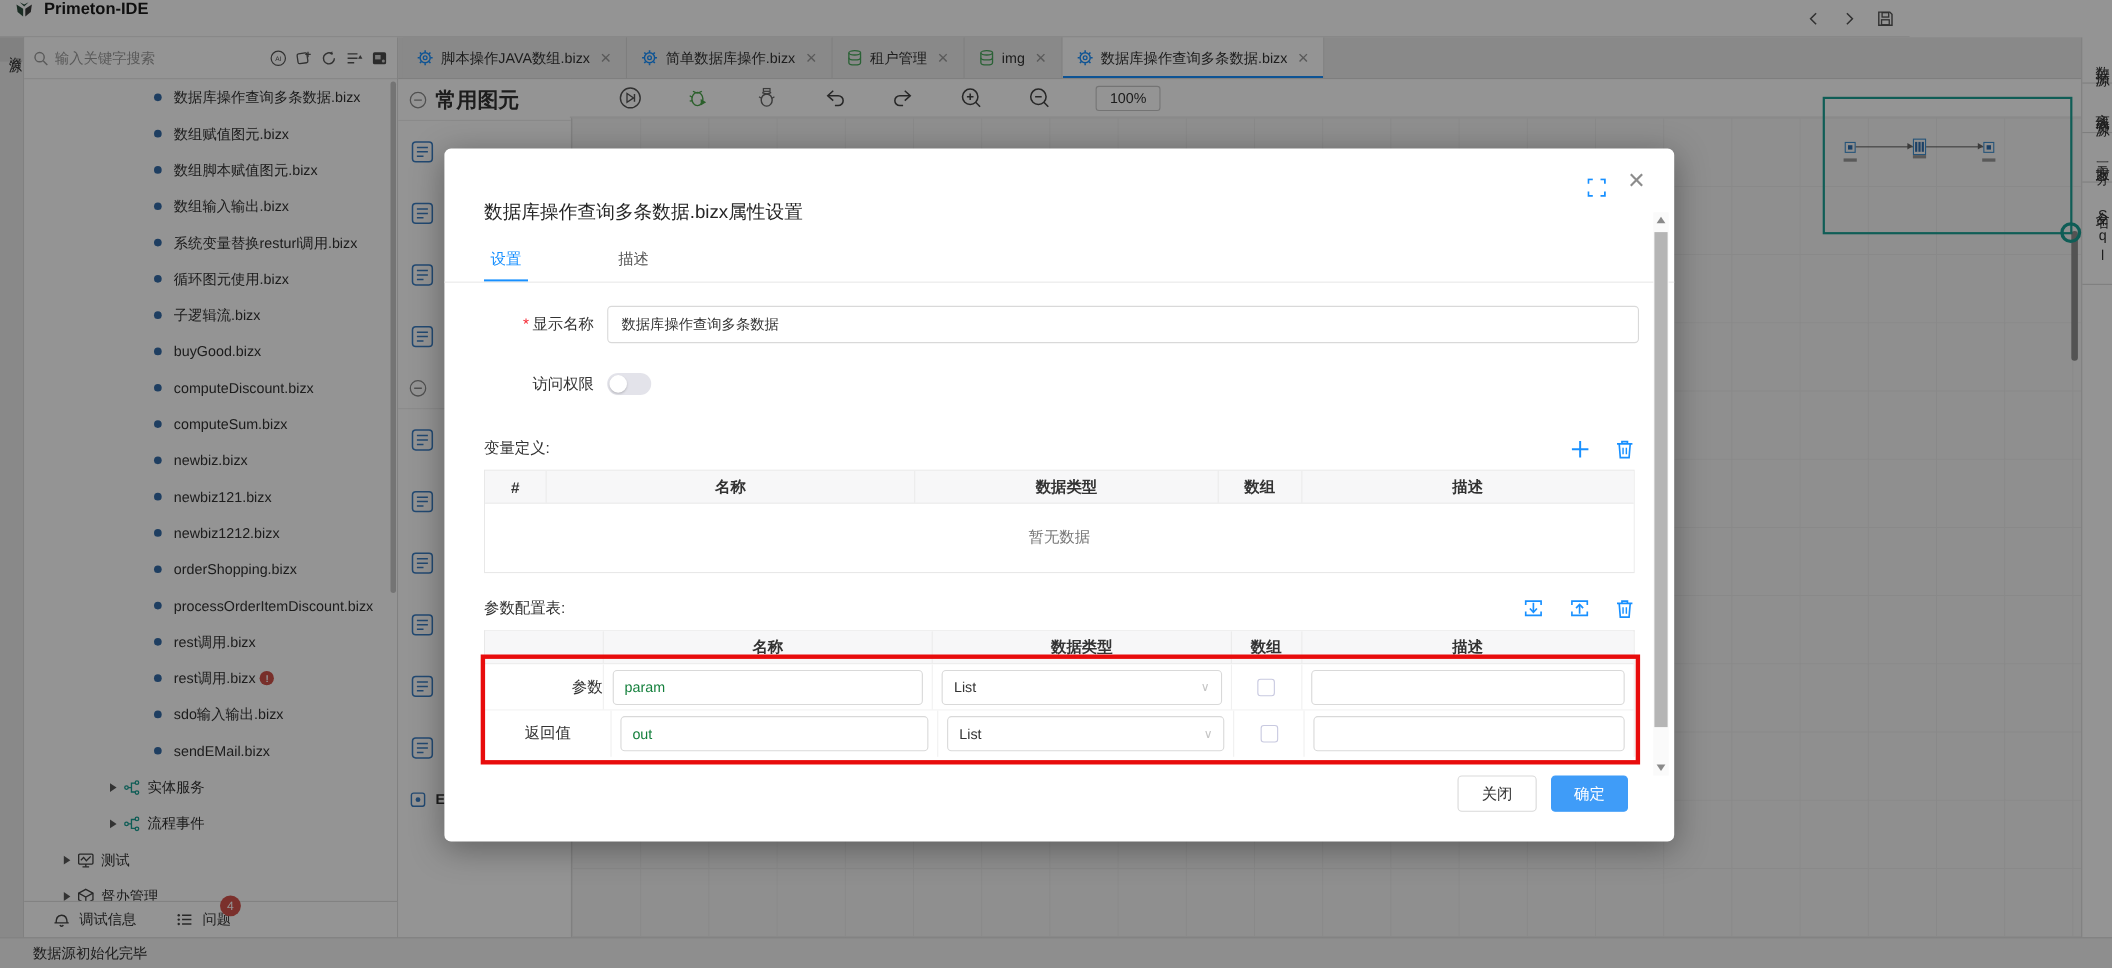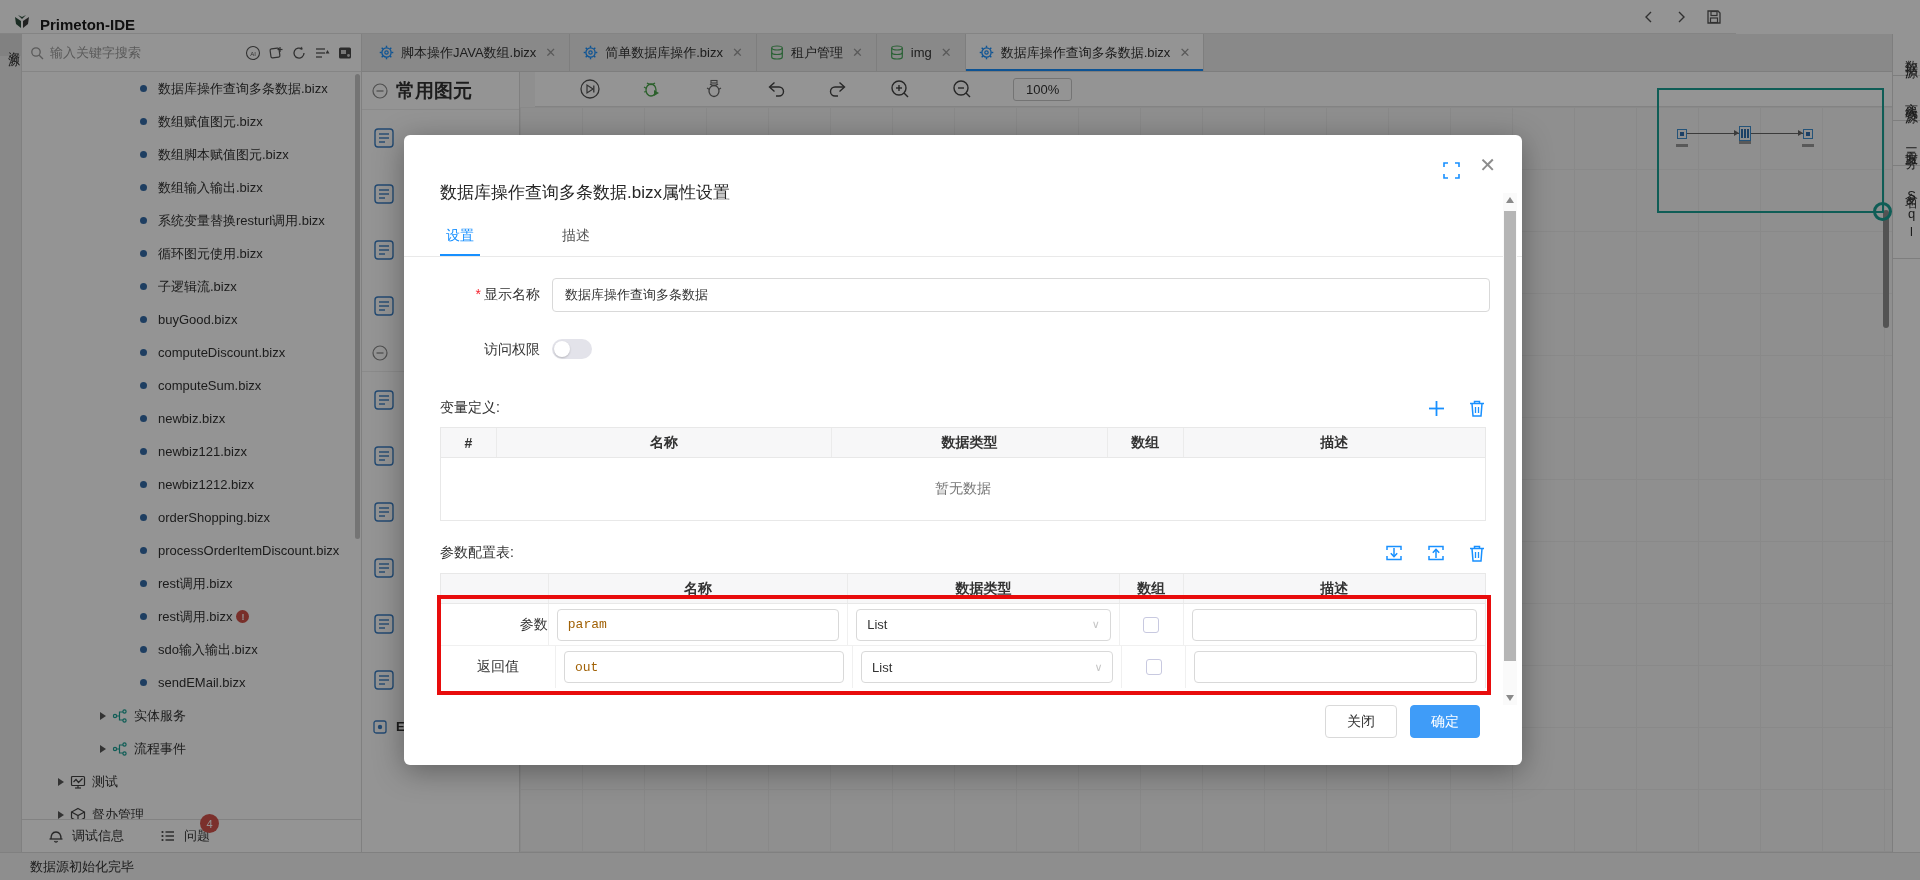--- a/index.html
+++ b/index.html
@@ -4,21 +4,21 @@
 <style>
   * { box-sizing: border-box; margin: 0; padding: 0; }
   html,body { width:1920px; height:880px; overflow:hidden; background:#fff;
     font-family:"Liberation Sans","DejaVu Sans",sans-serif; }
 
   
   .app { position:absolute; inset:0; background:#fff; }
 
   
   .titlebar { position:absolute; left:0; top:0; width:1736px; height:34px; background:#fff;
-    border-bottom:1px solid #e3e3e3; display:flex; align-items:flex-end; padding-left:12px; }
+    border-bottom:1px solid #e3e3e3; display:flex; align-items:flex-start; padding-left:12px; }
   .titlebar .app-title { font-size:15px; color:#1a1a1a; font-weight:700; margin-left:8px; }
   .titlebar-right { position:absolute; right:14px; top:0; height:34px; display:flex; align-items:center; gap:18px; }
 
   
   .left-rail { position:absolute; left:0; top:34px; width:22px; bottom:28px; background:#ececec; border-right:1px solid #dcdcdc; }
   .rail-tab { width:22px; padding:8px 0; background:#dedede; color:#333; font-size:12px; text-align:center;
     writing-mode:vertical-rl; text-orientation:upright; letter-spacing:3px; margin:0 auto; }
 
   
   .sidebar { position:absolute; left:22px; top:34px; width:340px; bottom:28px; background:#fff; border-right:1px solid #dcdcdc; }
@@ -50,21 +50,21 @@
     display:flex; align-items:stretch; padding-left:4px; }
   .etab { display:inline-flex; align-items:center; gap:7px; padding:0 13px; font-size:13px; color:#333;
     border-right:1px solid #d9d9d9; background:#ececec; }
   .etab.active { background:#fff; box-shadow:inset 0 -2px 0 #1890ff; }
   .etab .x { color:#9a9a9a; font-size:13px; margin-left:2px; }
   .palette { position:absolute; left:0; top:38px; width:158px; bottom:0; background:#fff; border-right:1px solid #ddd; }
   .pal-head { height:38px; display:flex; align-items:center; gap:8px; padding-left:10px; border-bottom:1px solid #eee;
     font-size:19px; font-weight:700; color:#333; }
   .pal-item { height:56px; display:flex; align-items:center; padding-left:10px; }
   .pal-eos { height:38px; display:flex; align-items:center; gap:8px; padding-left:10px; font-size:13px; font-weight:700; color:#333; }
-  .toolbar { position:absolute; left:173px; top:38px; right:0; height:35px; background:#fff; border-bottom:1px solid #e2e2e2;
+  .toolbar { position:absolute; left:156px; top:38px; right:0; height:35px; background:#fff; border-bottom:1px solid #e2e2e2;
     display:flex; align-items:center; gap:40px; padding-left:44px; }
   .zoombox { border:1px solid #c9c9c9; border-radius:3px; background:#fff; padding:3px 12px; font-size:13px; color:#333; }
   .canvas { position:absolute; left:158px; top:73px; right:0; bottom:0; background:#f7f7f7;
     background-image:linear-gradient(#ececec 1px, transparent 1px), linear-gradient(90deg,#ececec 1px, transparent 1px);
     background-size:62px 62px; }
   .preview-box { position:absolute; left:1295px; top:54px; width:227px; height:125px; border:2px solid #1aa094; z-index:5; }
   .preview-handle { position:absolute; right:-10px; bottom:-10px; width:19px; height:19px; border-radius:50%;
     border:3px solid #1aa094; background:transparent; }
   .mini-flow { position:absolute; left:18px; top:36px; display:flex; align-items:center; }
   .mf-node { width:10px; height:10px; border:1px solid #3f8fd0; display:flex; align-items:center; justify-content:center; position:relative; }
@@ -114,21 +114,21 @@
   .tbl-head { display:flex; background:#f7f7f8; height:30px; border-bottom:1px solid #e8e8e8; }
   .tbl-head .th { display:flex; align-items:center; justify-content:center; font-size:14px; font-weight:700; color:#333;
     border-right:1px solid #ebebeb; }
   .tbl-head .th:last-child { border-right:none; }
   .tbl-empty { height:62px; display:flex; align-items:center; justify-content:center; font-size:14px; color:#777; background:#fff; }
   .tbl-row { display:flex; height:42px; border-bottom:1px solid #f0f0f0; background:#fff; }
   .tbl-row:last-child { border-bottom:none; }
   .td { display:flex; align-items:center; justify-content:center; border-right:1px solid #f0f0f0; position:relative; }
   .td:last-child { border-right:none; }
   .td .cell-input { width:calc(100% - 16px); height:32px; border:1px solid #d9d9d9; border-radius:4px; font-size:13px;
-    color:#a16207; padding:0 10px; outline:none; background:#fff; font-family:Liberation Mono, monospace; }
+    color:#15803d; padding:0 10px; outline:none; background:#fff; font-family:Liberation Sans, sans-serif; }
   .td .sel { width:calc(100% - 16px); height:32px; border:1px solid #d9d9d9; border-radius:4px; font-size:13px; color:#333;
     display:flex; align-items:center; justify-content:space-between; padding:0 10px; background:#fff; }
   .td .sel .chev { color:#c5c5c5; font-size:11px; }
   .td .cbx { width:16px; height:16px; border:1px solid #c8c9e0; border-radius:3px; background:#fff; }
   .row-label { font-size:14px; color:#333; }
   .red-rect { position:absolute; left:33px; top:460px; width:1054px; height:100px; border:4px solid #e80c0c; z-index:20; pointer-events:none; }
   .modal-footer-btn { position:absolute; height:33px; border-radius:4px; font-size:14px; display:flex; align-items:center; justify-content:center; }
   .btn-close { left:921px; top:570px; width:72px; background:#fff; border:1px solid #d9d9d9; color:#333; }
   .btn-ok { left:1006px; top:570px; width:70px; background:#3f9cf8; border:1px solid #3f9cf8; color:#fff; }
   .m-scroll { position:absolute; right:5px; top:58px; width:14px; height:512px; background:#fafafa; }

